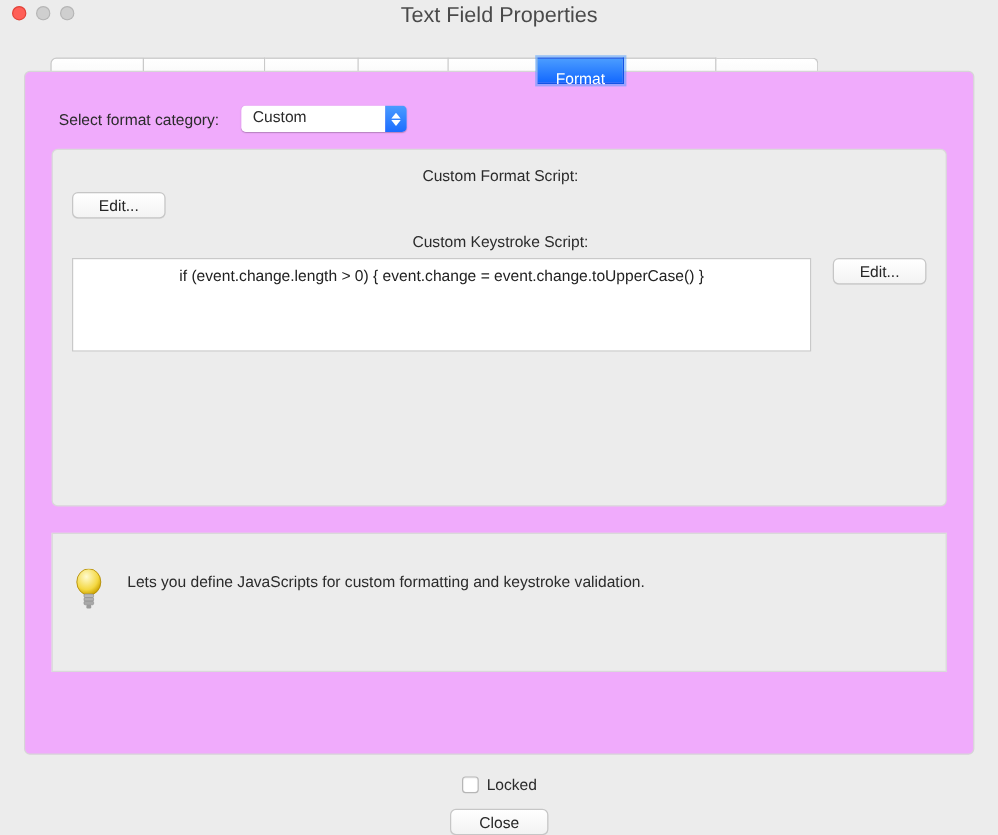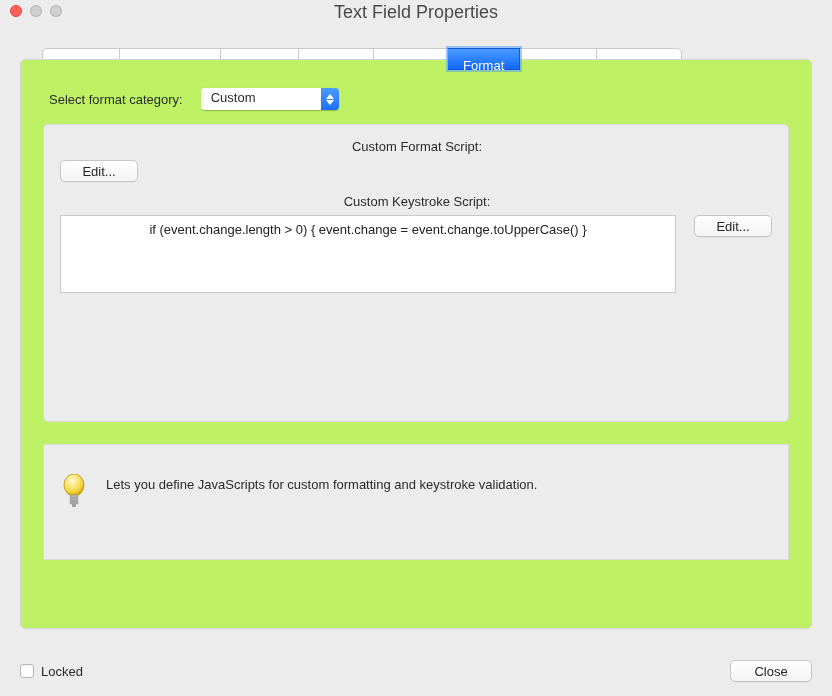--- a/index.html
+++ b/index.html
@@ -67,21 +67,21 @@
     border-color:#1254e6;
     box-shadow: 0 0 0 2px rgba(71,151,253,0.5);
     position:relative; z-index:1;
   }
 
   
   .content {
     margin: 0 20px;
     border:1px solid #d6d6d6;
     border-radius:5px;
-    background:#bef264;
+    background:#f0abfc;
     padding: 20px 22px 20px 22px;
     position:relative;
     top:-11px;
     z-index:0;
     height: 570px;
   }
   .row-select {
     display:flex; align-items:center; gap:18px;
     margin-top: 8px;
     margin-left: 6px;
@@ -179,20 +179,21 @@
 
   
   .footer {
     position:absolute;
     left:0; right:0; bottom:0;
     height:50px;
     display:flex;
     align-items:center;
     justify-content:space-between;
     padding: 0 20px;
+    flex-direction: column;
   }
   .checkbox-row {
     display:flex; align-items:center; gap:7px;
     font-size:13px;
   }
   .mac-checkbox {
     width:14px; height:14px; border:1px solid #b6b6b6;
     border-radius:3px; background:#ffffff;
     box-shadow: inset 0 0.5px 1px rgba(0,0,0,0.1);
   }

